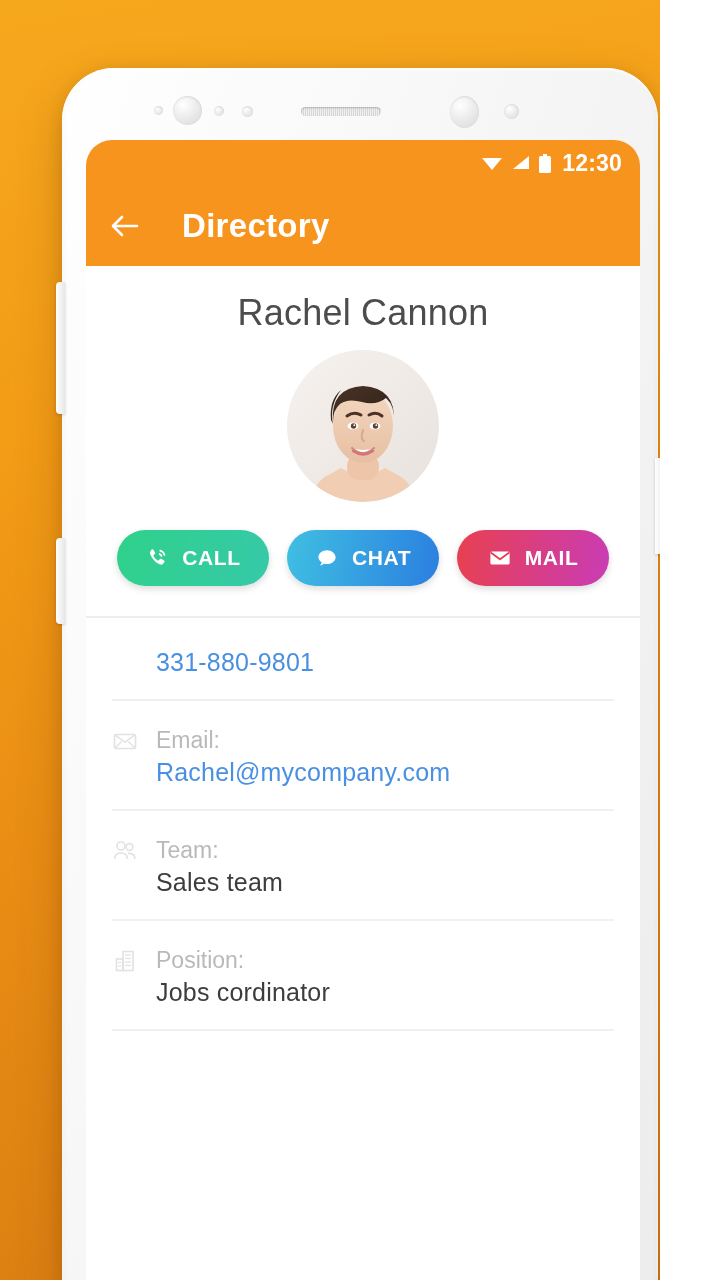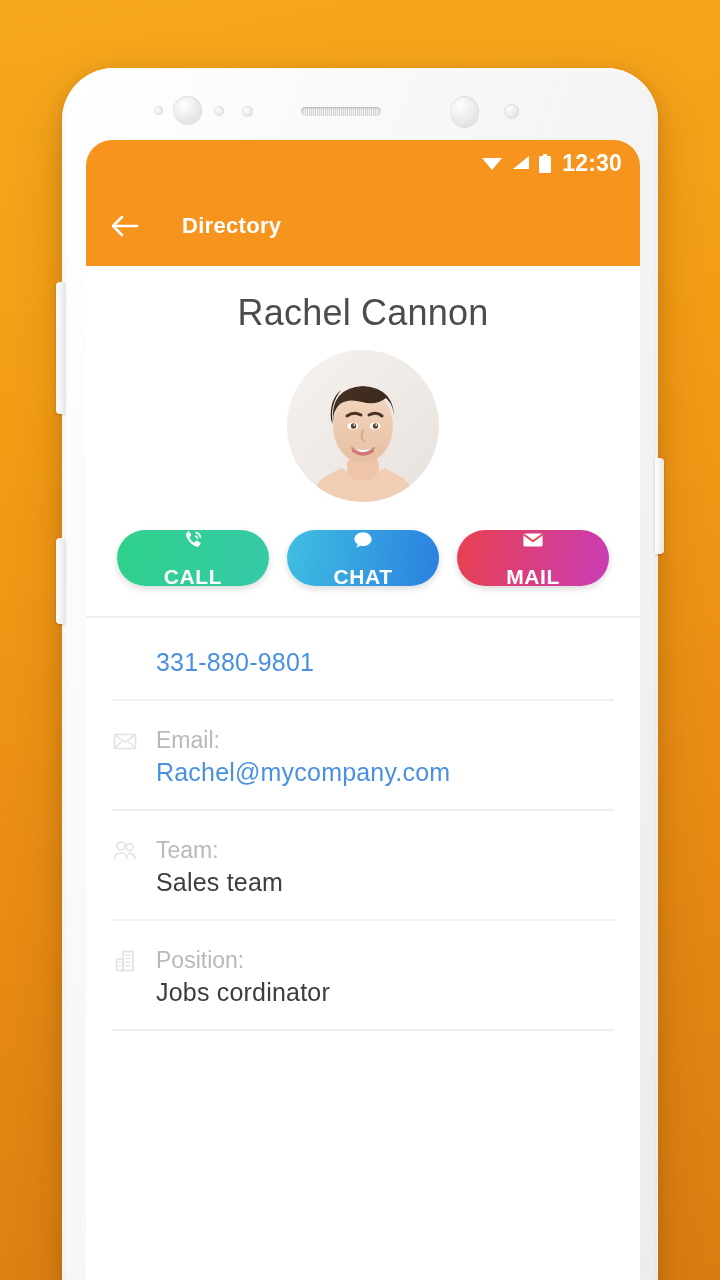--- a/index.html
+++ b/index.html
@@ -7,21 +7,21 @@
     padding: 0;
     width: 720px;
     height: 1280px;
     overflow: hidden;
     font-family: "Liberation Sans", sans-serif;
   }
 
   
   .backdrop {
     position: relative;
-    width: 720px;
+    width: 660px;
     height: 1280px;
     background: linear-gradient(170deg, #f6a81d 0%, #f39c16 32%, #e98d14 62%, #d97d12 100%);
     overflow: hidden;
   }
 
   
   .device {
     position: absolute;
     left: 62px;
     top: 68px;
@@ -137,21 +137,21 @@
     padding-left: 22px;
     box-sizing: border-box;
   }
   .back-arrow {
     width: 34px; height: 34px;
     display: block;
     cursor: pointer;
   }
   .appbar-title {
     color: #ffffff;
-    font-size: 22px;
+    font-size: 33px;
     font-weight: bold;
     margin-left: 40px;
     letter-spacing: 0.3px;
   }
 
   
   .profile {
     background: #ffffff;
     padding-top: 26px;
     text-align: center;
@@ -191,21 +191,20 @@
     font-weight: bold;
     letter-spacing: 0.6px;
     display: flex;
     align-items: center;
     justify-content: center;
     gap: 13px;
     padding: 0 22px;
     cursor: pointer;
     box-shadow: 0 3px 7px rgba(0,0,0,0.14);
     font-family: "Liberation Sans", sans-serif;
-    flex-direction: column;
   }
   .btn-call { background: linear-gradient(100deg, #2fd18b 0%, #36c9a8 100%); }
   .btn-chat { background: linear-gradient(100deg, #3fbfe2 0%, #2b7fe0 100%); }
   .btn-mail { background: linear-gradient(100deg, #e8404f 0%, #c93cb6 100%); }
   .btn-ico { width: 24px; height: 24px; display: block; flex: none; }
 
   .section-divider {
     height: 2px;
     background: #eeeeee;
     width: 100%;

